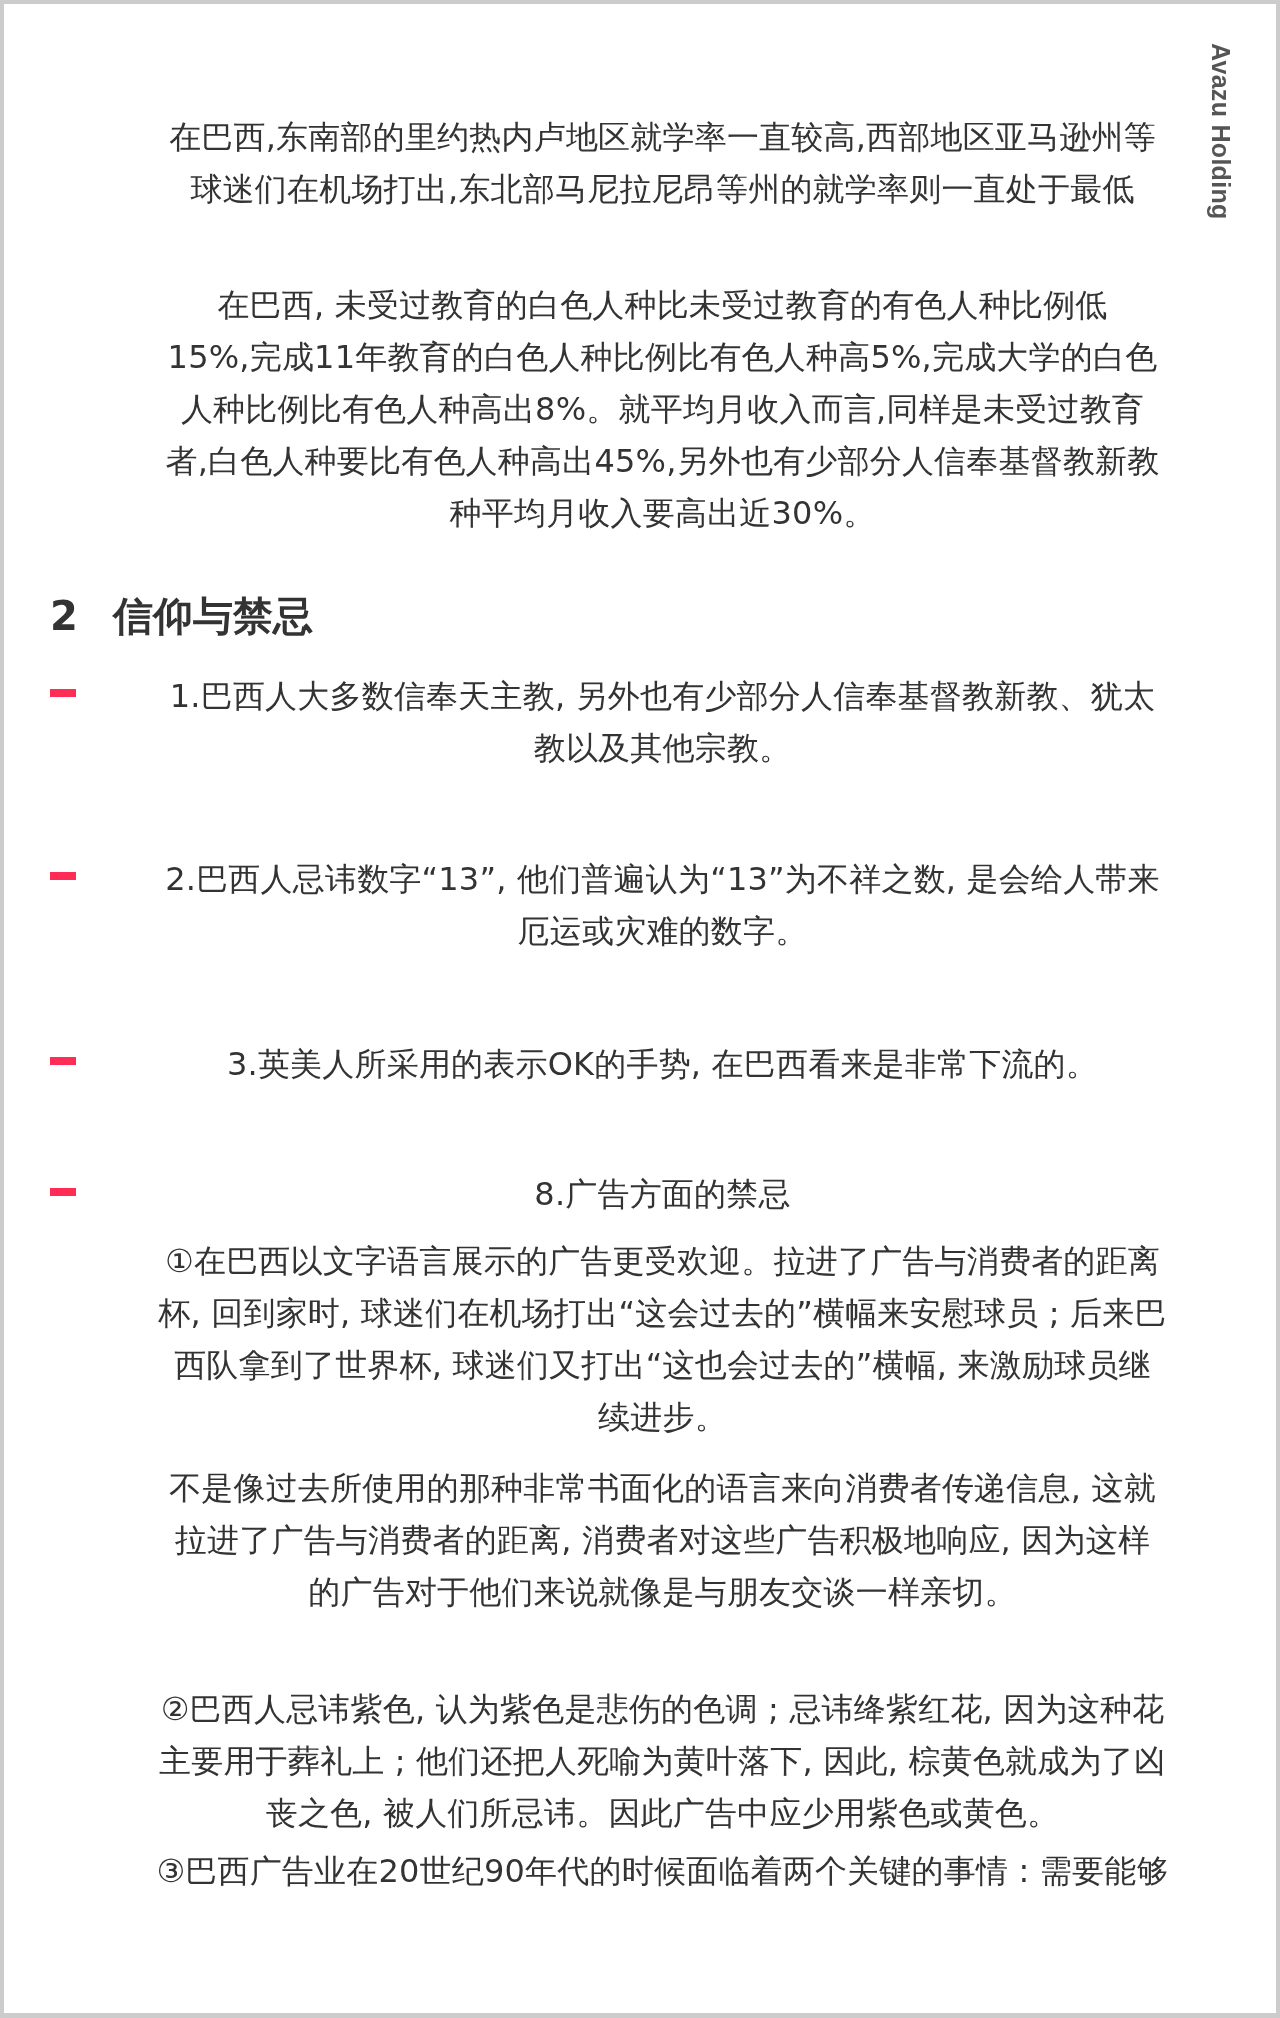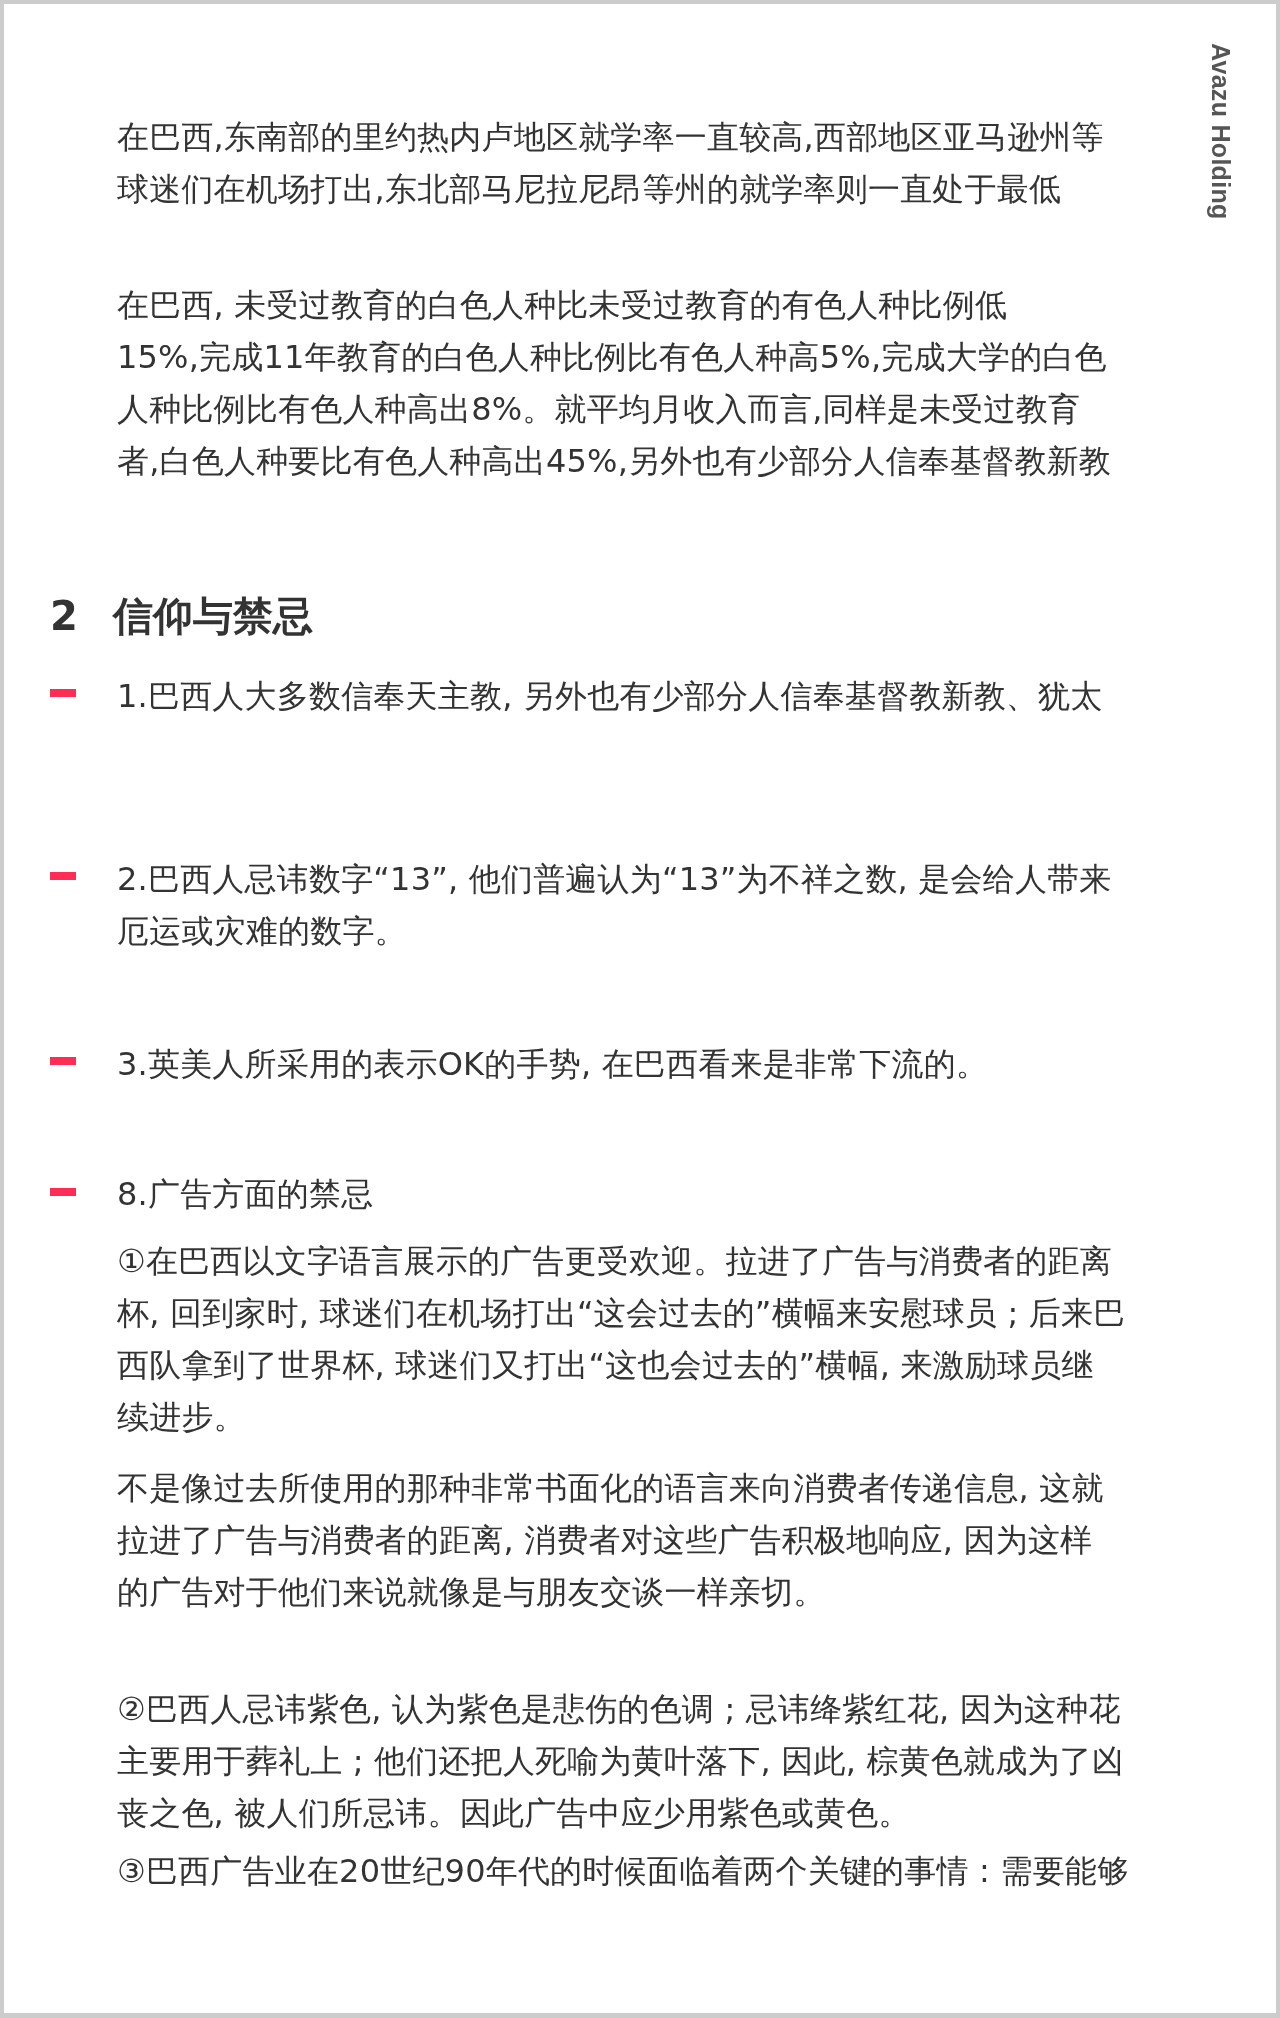--- a/index.html
+++ b/index.html
@@ -14,23 +14,24 @@
     background: #ffffff;
   }
   .side-brand {
     position: absolute; left: 1207px; top: 43px;
     writing-mode: vertical-rl;
     font-family: "Liberation Sans", "DejaVu Sans", sans-serif;
     font-weight: bold; font-size: 25px; color: #555555; letter-spacing: 0.3px;
     line-height: 28px;
   }
   .blk {
-    position: absolute; left: 117px; width: 1075px;
+    position: absolute; left: 125px; width: 1075px;
     font-size: 32px; line-height: 52px; color: #333333;
     letter-spacing: 0.2px;
+    text-align: center;
   }
   .blk p { margin: 0; }
   .heading {
     position: absolute; left: 50px; top: 588px;
     font-size: 40px; line-height: 56px; font-weight: bold; color: #333333;
     display: flex; gap: 0;
   }
   .heading .num { width: 63px; display: inline-block; }
   .dash {
     position: absolute; left: 50px; width: 26px; height: 8px; background: #ff2d55;
@@ -46,30 +47,32 @@
 <div class="blk" style="top:111px">
   <p>在巴西,东南部的里约热内卢地区就学率一直较高,西部地区亚马逊州等</p>
   <p>球迷们在机场打出,东北部马尼拉尼昂等州的就学率则一直处于最低</p>
 </div>
 
 <div class="blk" style="top:279px">
   <p>在巴西, 未受过教育的白色人种比未受过教育的有色人种比例低</p>
   <p>15%,完成11年教育的白色人种比例比有色人种高5%,完成大学的白色</p>
   <p>人种比例比有色人种高出8%。就平均月收入而言,同样是未受过教育</p>
   <p>者,白色人种要比有色人种高出45%,另外也有少部分人信奉基督教新教</p>
+  <p>种平均月收入要高出近30%。</p>
 </div>
 
 <div class="heading">
   <span class="num">2</span>
   <span>信仰与禁忌</span>
 </div>
 
 <div class="dash" style="top:689px"></div>
 <div class="blk" style="top:670px">
   <p>1.巴西人大多数信奉天主教, 另外也有少部分人信奉基督教新教、犹太</p>
+  <p>教以及其他宗教。</p>
 </div>
 
 <div class="dash" style="top:872px"></div>
 <div class="blk" style="top:853px">
   <p>2.巴西人忌讳数字“13”, 他们普遍认为“13”为不祥之数, 是会给人带来</p>
   <p>厄运或灾难的数字。</p>
 </div>
 
 <div class="dash" style="top:1057px"></div>
 <div class="blk" style="top:1038px">

